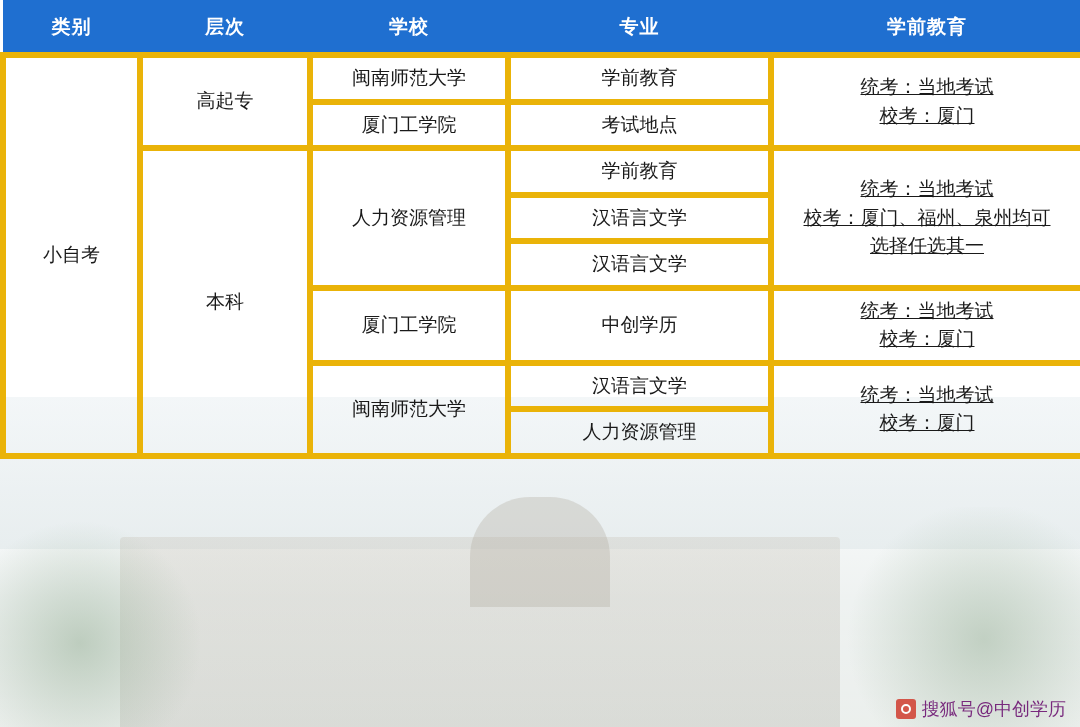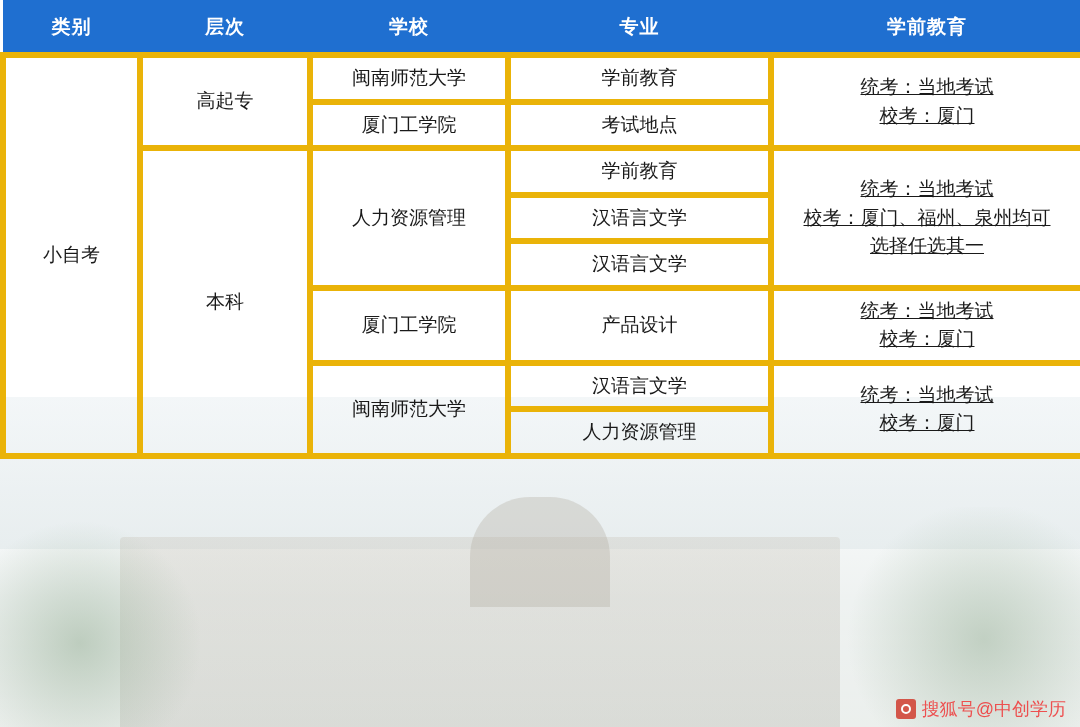--- a/index.html
+++ b/index.html
@@ -113,21 +113,21 @@
     font-size: 19px;
   }
   .watermark {
     position: absolute;
     right: 14px;
     bottom: 6px;
     z-index: 5;
     display: flex;
     align-items: center;
     gap: 6px;
-    color: #ef4444;
+    color: #701a75;
     font-size: 18px;
     opacity: .92;
     padding-left: 8px;
   }
   .watermark .wm-logo {
     width: 20px;
     height: 20px;
     border-radius: 3px;
     background: #d24a3d;
     position: relative;
@@ -198,21 +198,21 @@
       </tr>
       <tr>
         <td>汉语言文学</td>
       </tr>
       <tr>
         <td>汉语言文学</td>
       </tr>
 
       <tr>
         <td>厦门工学院</td>
-        <td>产品设计</td>
+        <td>中创学历</td>
         <td class="exam-cell">统考：当地考试
 校考：厦门</td>
       </tr>
 
       <tr>
         <td rowspan="2">闽南师范大学</td>
         <td>汉语言文学</td>
         <td class="exam-cell" rowspan="2">统考：当地考试
 校考：厦门</td>
       </tr>

